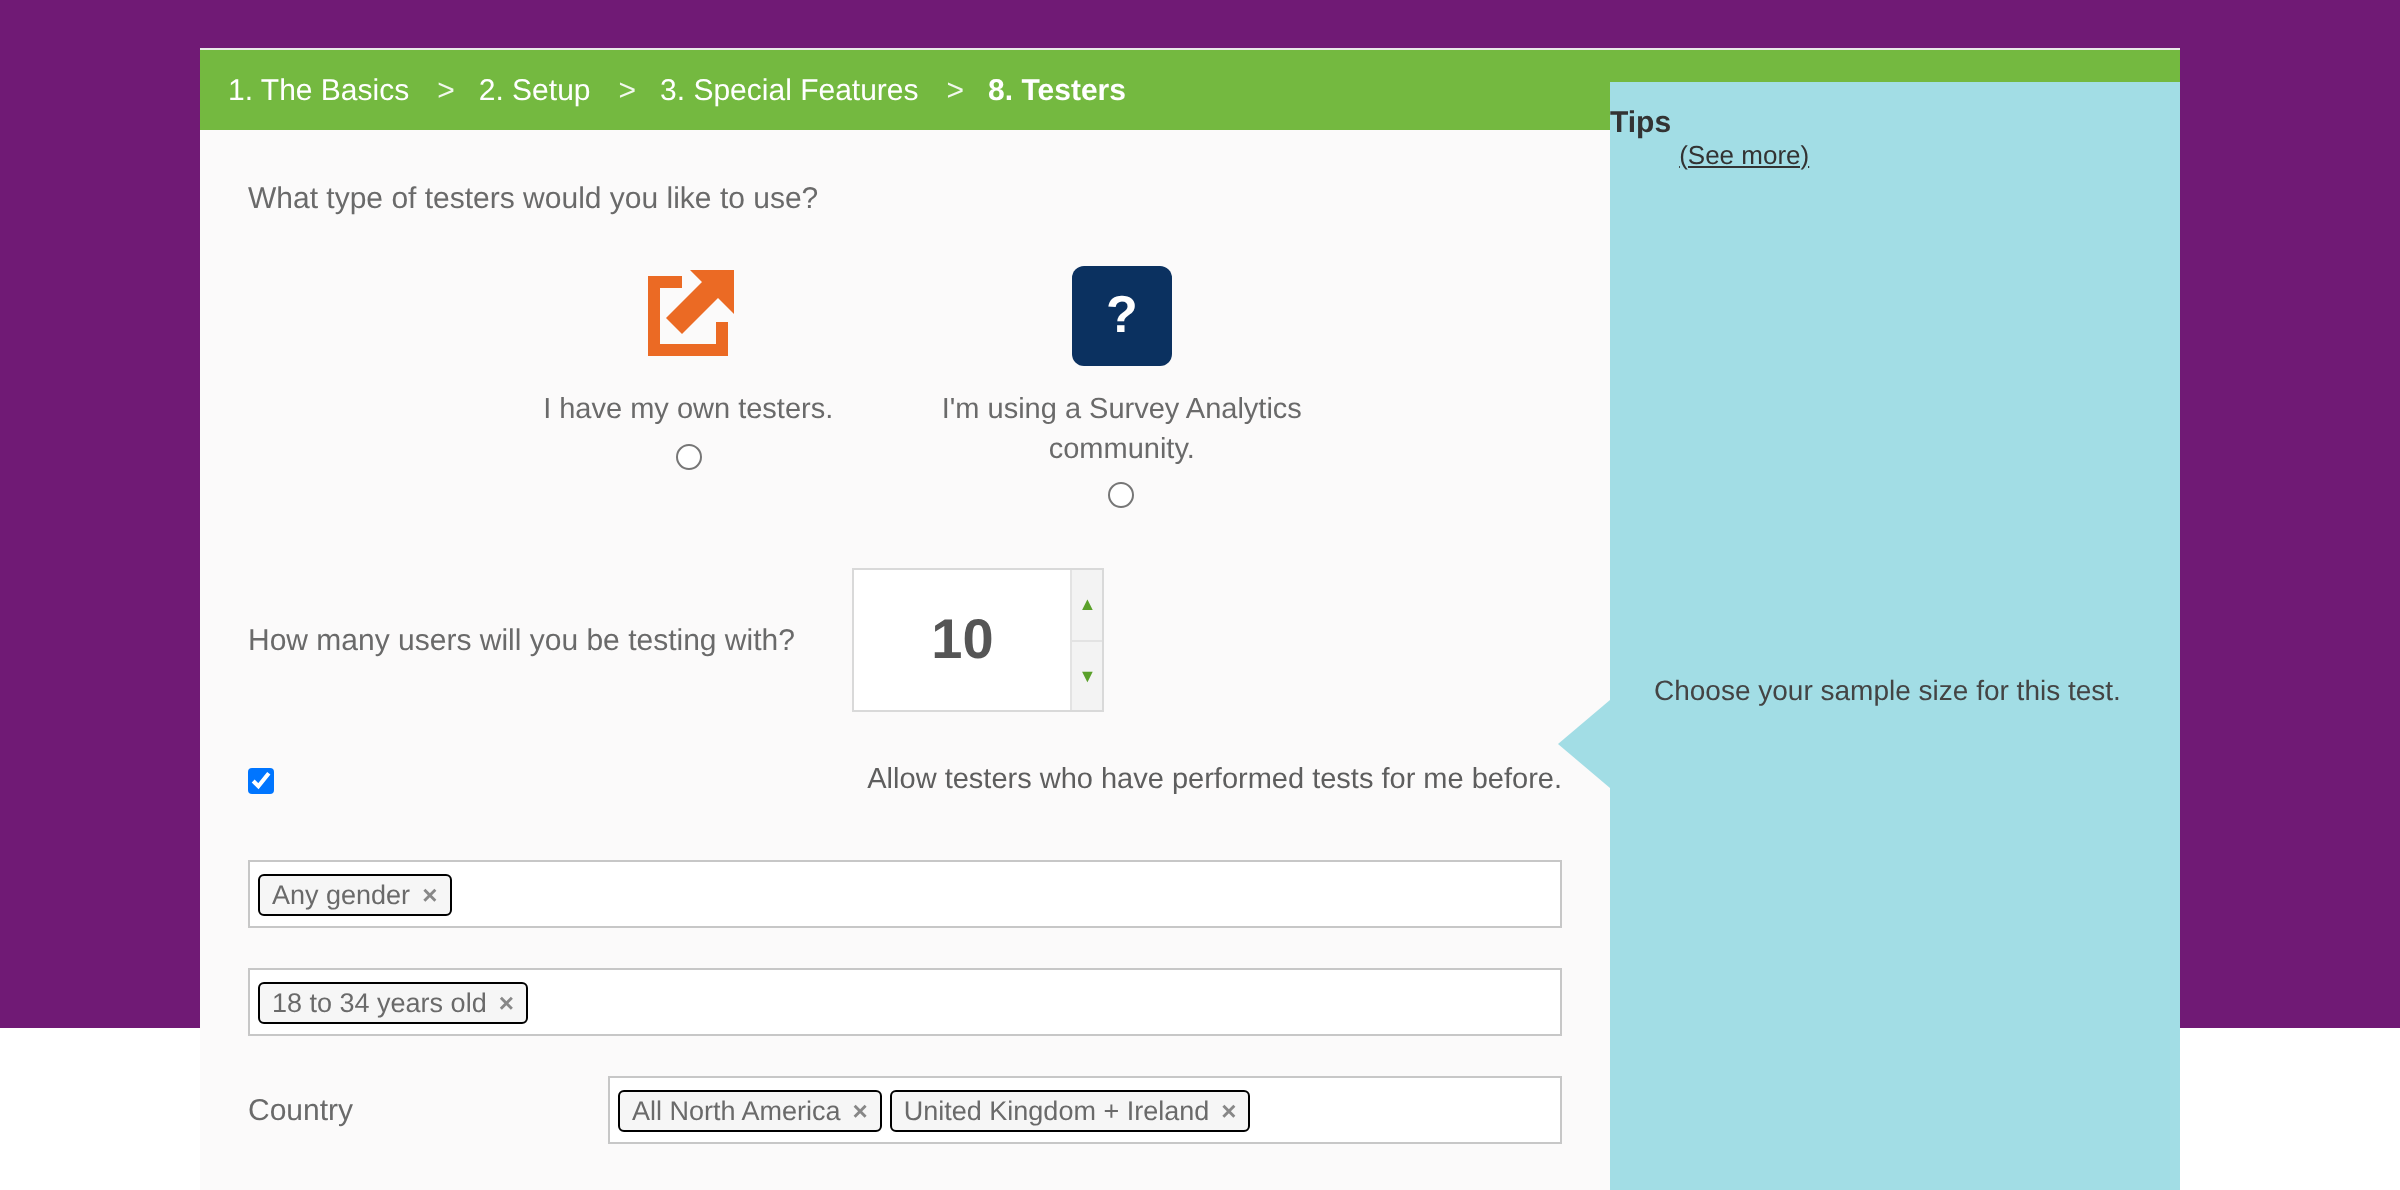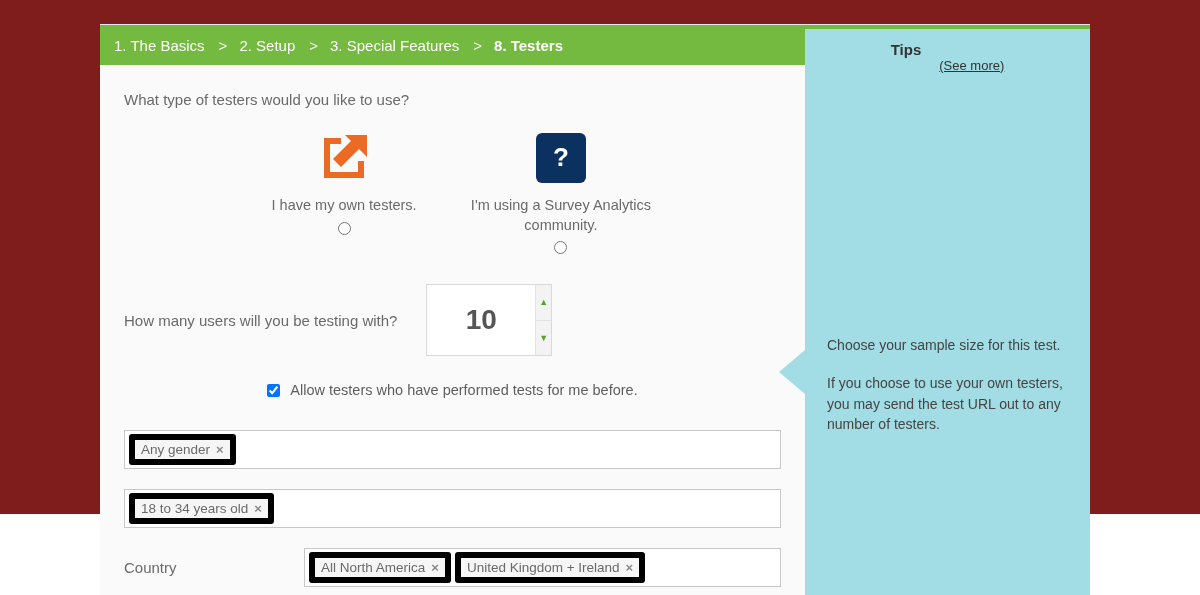--- a/index.html
+++ b/index.html
@@ -7,21 +7,21 @@
     font-family: "Segoe UI", "Helvetica Neue", Arial, sans-serif;
     background: #fff;
     width: 1200px;
     height: 595px;
     overflow: hidden;
   }
   .canvas {
     position: relative;
     width: 1200px;
     height: 514px;
-    background: #7f1d1d;
+    background: #701a75;
   }
   .frame {
     position: absolute;
     left: 100px;
     top: 24px;
     width: 990px;
     height: 571px;
     background: #fff;
     border-top: 1px solid #e9e9e9;
     overflow: hidden;
@@ -55,29 +55,28 @@
     position: relative;
     width: 285px;
     background: #a2dde5;
     padding: 0 18px 12px 22px;
     font-size: 14px;
     color: #444;
   }
   
   .tips-header {
     position: absolute;
-    top: 4px; right: 0;
+    top: 16px; right: 0;
     height: 40px;
     width: 285px;
     background: #a2dde5;
     color: #333;
     display: flex;
     align-items: center;
-    justify-content: center;
-    gap: 18px;
+    gap: 4px;
     z-index: 4;
     font-size: 15px;
   }
   .tips-header b { font-weight: 700; }
   .tips-header a { color: #333; text-decoration: underline; font-size: 13px; margin-top: 32px; }
 
   .side-pointer {
     position: absolute;
     left: -26px;
     top: 285px;
@@ -131,21 +130,21 @@
     display:flex; flex-direction:column;
     background:#f3f3f3;
   }
   .count-box .spin div {
     flex:1; display:flex; align-items:center; justify-content:center;
     font-size: 9px; color:#5aa02a; cursor:pointer;
   }
   .count-box .spin div + div { border-top: 1px solid #e3e3e3; }
 
   .allow-row {
-    display:flex; align-items:center; justify-content:center;
+    display:flex; align-items:center; justify-content:space-between;
     gap: 10px;
     color:#5e5e5e; font-size:14.5px;
     margin-bottom: 32px;
   }
 
   .filter-row {
     display:flex; align-items:center;
     margin-bottom: 20px;
   }
   .filter-row .flabel {
@@ -156,21 +155,21 @@
     flex:1;
     min-height: 34px;
     border: 1px solid #c7c7c7;
     background:#fff;
     padding: 3px 4px;
     display:flex; flex-wrap:wrap; gap:4px;
     align-items:center;
   }
   .tag {
     display:inline-flex; align-items:center;
-    border: 6px solid #000000;
+    border: 1px solid #000000;
     border-radius: 3px;
     background: #f6f6f6;
     color:#6a6a6a;
     font-size: 13.5px;
     padding: 2px 6px;
     gap: 6px;
   }
   .tag .x { color:#888; font-weight:700; cursor:pointer; font-size:13px; line-height:1; }
 
   
@@ -295,18 +294,17 @@
               <span class="x">×</span>
             </span>
           </div>
         </div>
 
       </div>
 
       <div class="side">
         <div class="side-pointer"></div>
         <p class="tip1">Choose your sample size for this test.</p>
-        <p class="tip2">If you choose to use your own testers, you may send the test URL out to any number of testers.</p>
       </div>
     </div>
 
   </div>
 </div>
 
 </body></html>

